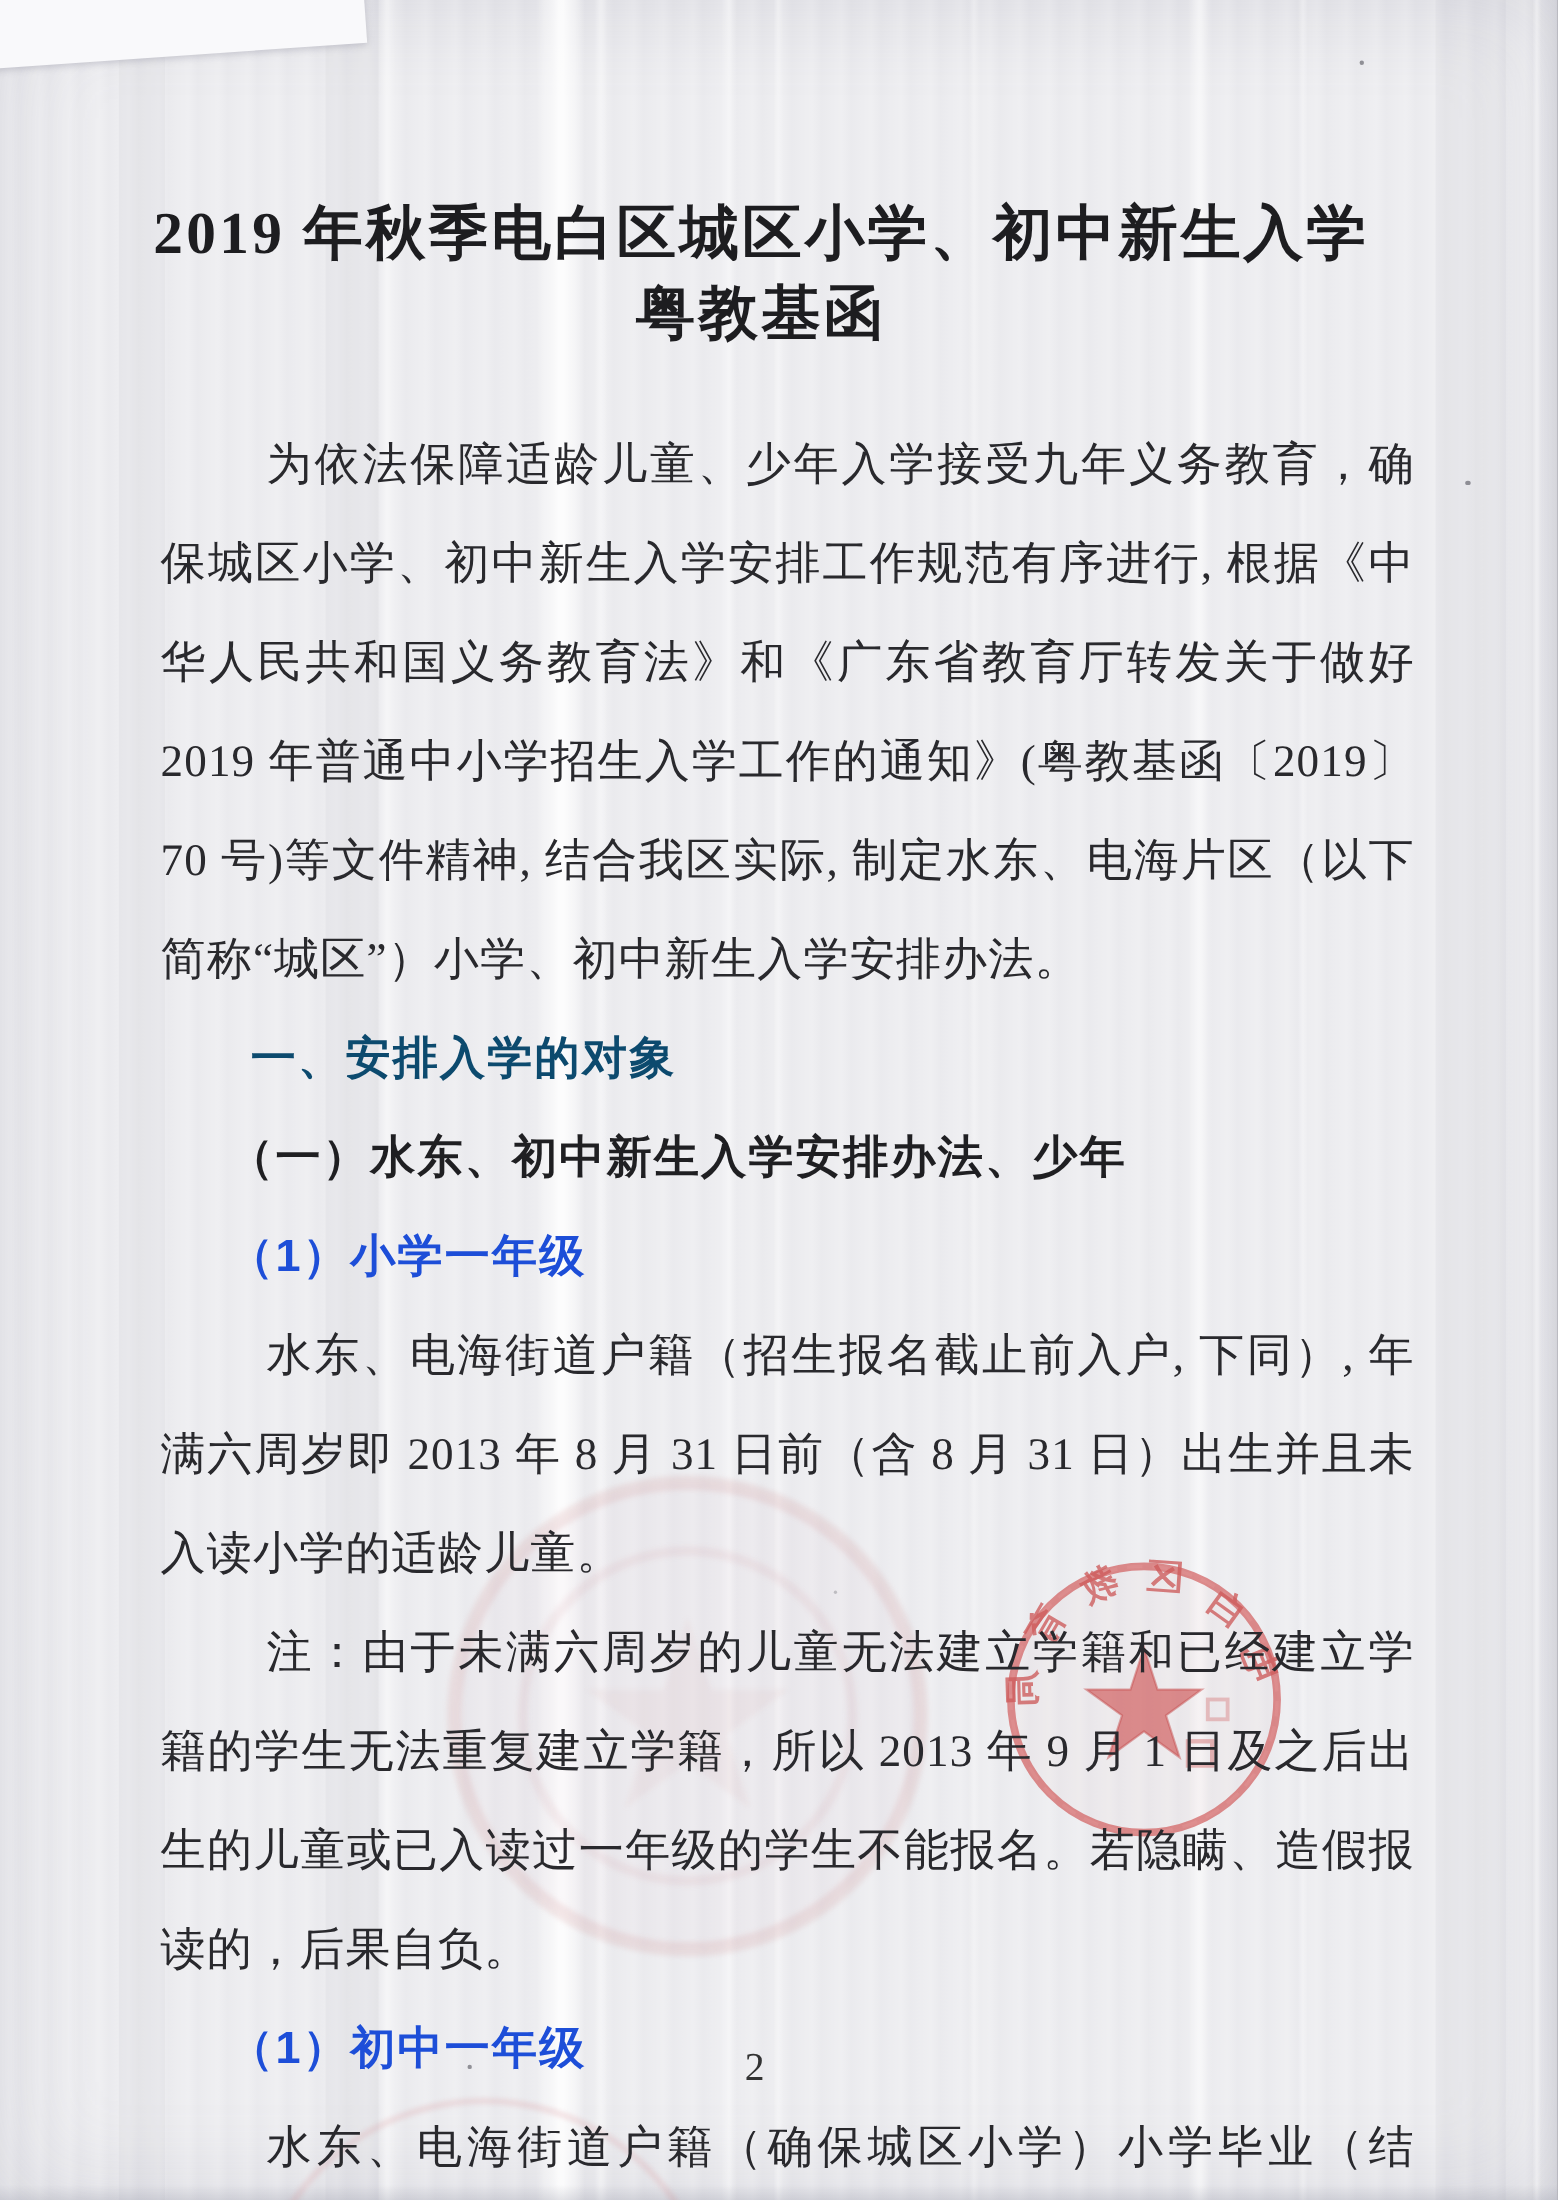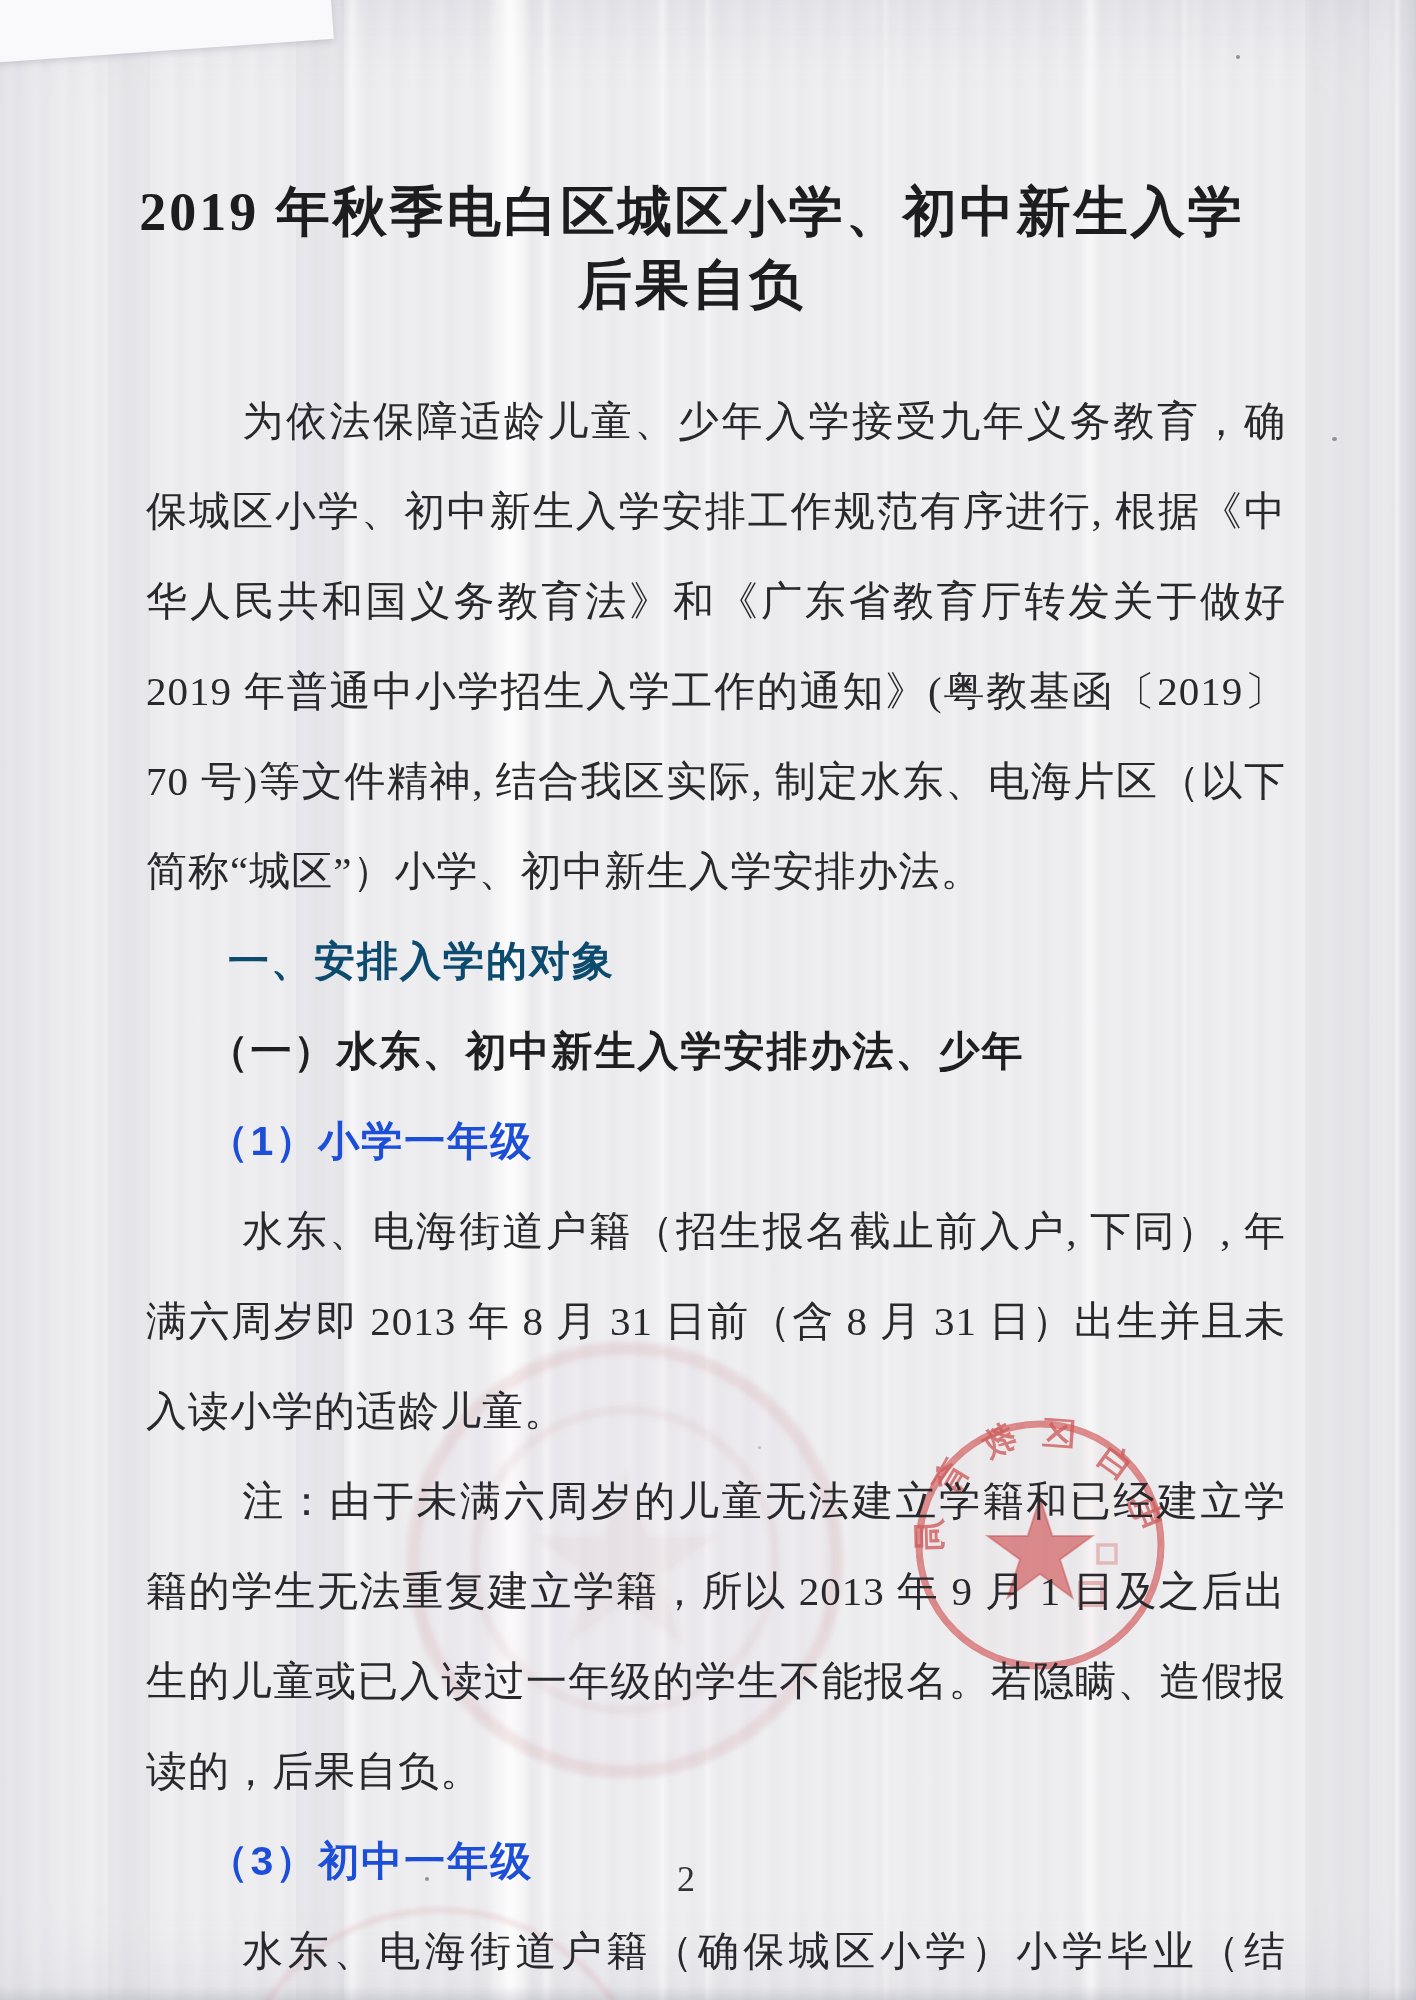--- a/index.html
+++ b/index.html
@@ -88,31 +88,31 @@
       <text font-size="33" font-family="Liberation Sans, sans-serif" font-weight="700" fill="#c94747" letter-spacing="22">
         <textPath href="#sealArc" startOffset="12%">电白区教育局</textPath>
       </text>
       <rect x="78" y="178" width="22" height="22" fill="none" stroke="#cc5050" stroke-width="4" stroke-opacity=".55"></rect>
       <rect x="64" y="140" width="18" height="18" fill="none" stroke="#cc5050" stroke-width="3.5" stroke-opacity=".45"></rect>
     </g>
   </svg>
 
   <div class="title">
     <div>2019 年秋季电白区城区小学、初中新生入学</div>
-    <div>后果自负</div>
+    <div>粤教基函</div>
   </div>
 
   <div class="content">
     <p>为依法保障适龄儿童、少年入学接受九年义务教育，确保城区小学、初中新生入学安排工作规范有序进行, 根据《中华人民共和国义务教育法》和《广东省教育厅转发关于做好 2019 年普通中小学招生入学工作的通知》(粤教基函〔2019〕70 号)等文件精神, 结合我区实际, 制定水东、电海片区（以下简称“城区”）小学、初中新生入学安排办法。</p>
     <p class="h-section">一、安排入学的对象</p>
     <p class="h-kai">（一）水东、初中新生入学安排办法、少年</p>
     <p class="h-num">（1）小学一年级</p>
     <p>水东、电海街道户籍（招生报名截止前入户, 下同）, 年满六周岁即 2013 年 8 月 31 日前（含 8 月 31 日）出生并且未入读小学的适龄儿童。</p>
     <p>注：由于未满六周岁的儿童无法建立学籍和已经建立学籍的学生无法重复建立学籍，所以 2013 年 9 月 1 日及之后出生的儿童或已入读过一年级的学生不能报名。若隐瞒、造假报读的，后果自负。</p>
-    <p class="h-num">（3）初中一年级</p>
+    <p class="h-num">（1）初中一年级</p>
     <p>水东、电海街道户籍（确保城区小学）小学毕业（结业、肄业）学生。</p>
   </div>
 
   <div class="pagenum">2</div>
 
   <div class="speck" style="left:1236px;top:55px;width:4px;height:4px"></div>
   <div class="speck" style="left:1332px;top:437px;width:5px;height:4px"></div>
   <div class="speck" style="left:425px;top:1877px;width:4px;height:4px"></div>
 
   <div class="speck" style="left:758px;top:1446px;width:3px;height:3px;opacity:.5"></div>

